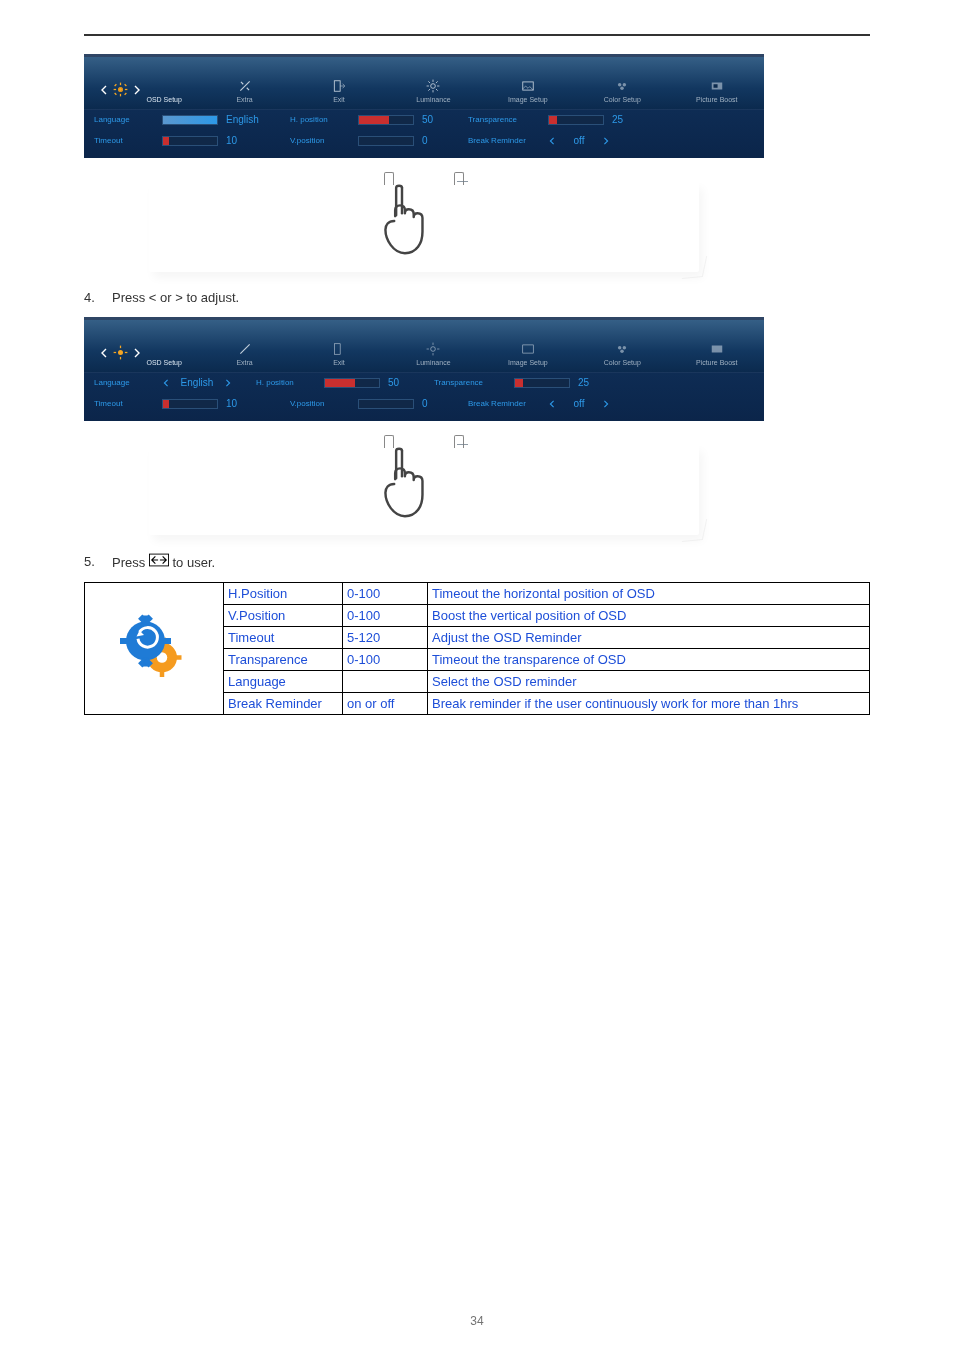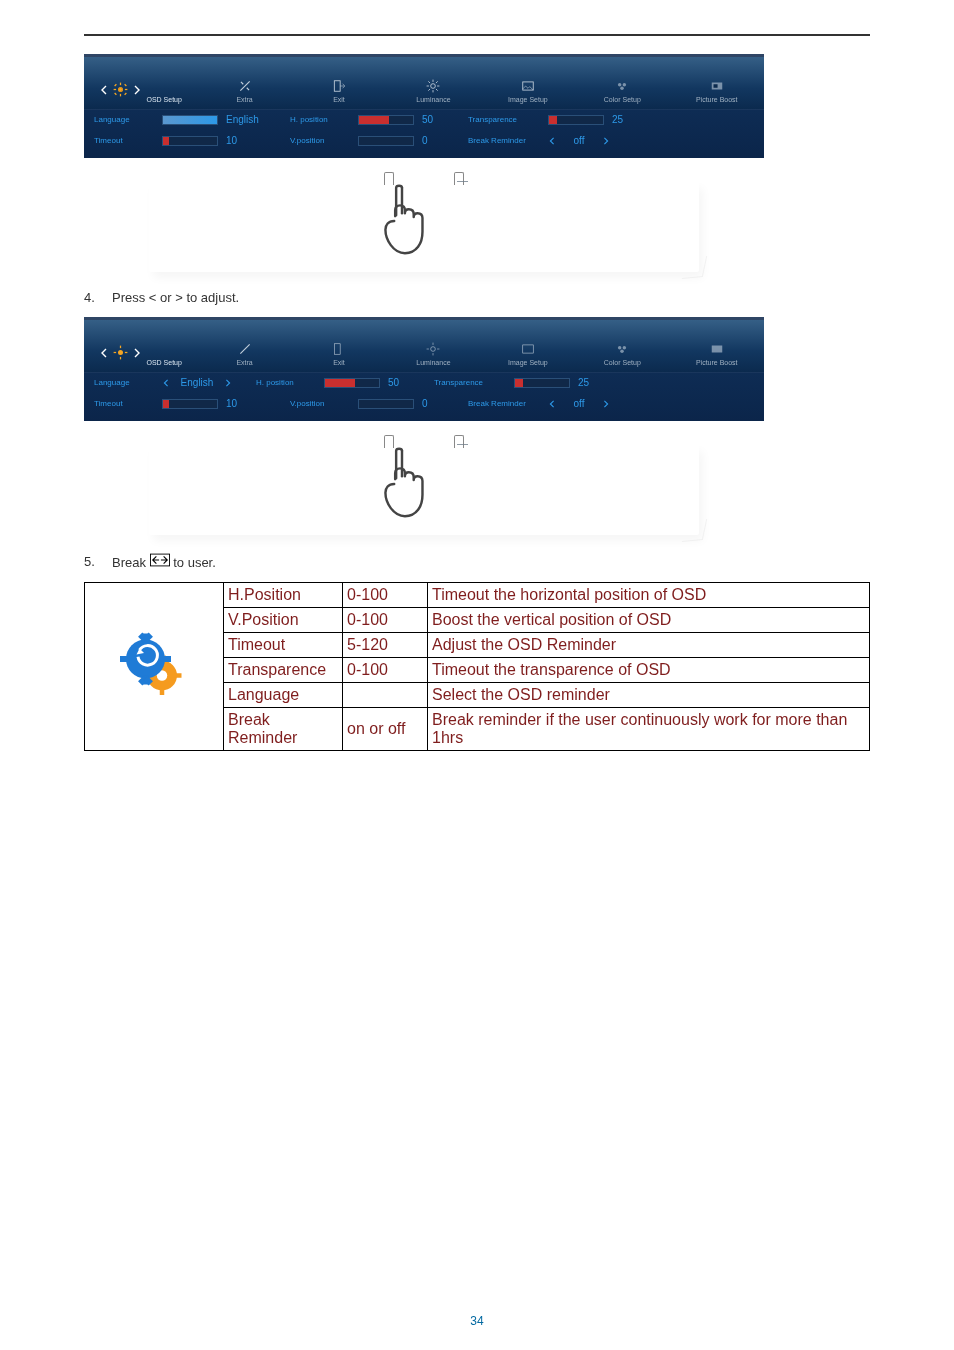--- a/index.html
+++ b/index.html
@@ -57,27 +57,27 @@
   .hand { position:absolute; top:0; left:46%; transform:translateX(-50%);}
   .hand svg { width:62px; height:78px; }
   .tick { position:absolute; top:-8px; left:56%; color:#6d7b88; font-size:11px;}
 
   .step { font-size:13px; color:#333; margin:12px 0; display:flex; gap:14px; align-items:center;}
   .step .num { width:14px;}
   .step .autoicon { display:inline-flex; width:20px; height:14px;}
   .step .autoicon svg { width:20px; height:14px;}
 
   
-  table.ref { width:786px; border-collapse:collapse; font-size:16px; color:#7f1d1d;}
+  table.ref { width:786px; border-collapse:collapse; font-size:13px; color:#1d4ed8;}
   table.ref td { border:1px solid #000; padding:3px 4px; vertical-align:middle;}
   .iconcell { width:130px; text-align:center;}
   .gear-graphic { width:75px; height:75px; margin:auto; position:relative;}
   .gear-svg { width:100%; height:100%; }
 
-  .pagenum { position:absolute; bottom:26px; left:50%; transform:translateX(-50%); font-size:12px; color:#0369a1;}
+  .pagenum { position:absolute; bottom:26px; left:50%; transform:translateX(-50%); font-size:12px; color:#737373;}
 </style>
 </head>
 <body>
 
 <div class="page">
   <div class="rule-top"></div>
 
   <div class="osd-wrap">
     <div class="osd-panel">
       <div class="tabrow">
@@ -352,21 +352,21 @@
               </g>
             </svg>
         </div>
       </div>
     </div>
   </div>
 
   <div class="step">
     <span class="num">5.</span>
     <span>
-      <span>Break </span>
+      <span>Press </span>
       <span class="autoicon">
         <svg viewBox="0 0 22 14">
             <rect x="0.5" y="0.5" width="21" height="13" fill="none" stroke="#000"></rect>
             <path d="M3 7 h7 M7 3 l-4 4 4 4" stroke="#000" fill="none" stroke-width="1.2"></path>
             <path d="M12 7 h7 M15 3 l4 4 -4 4" stroke="#000" fill="none" stroke-width="1.2"></path>
           </svg>
       </span>
       <span> to user.</span>
     </span>
   </div>

